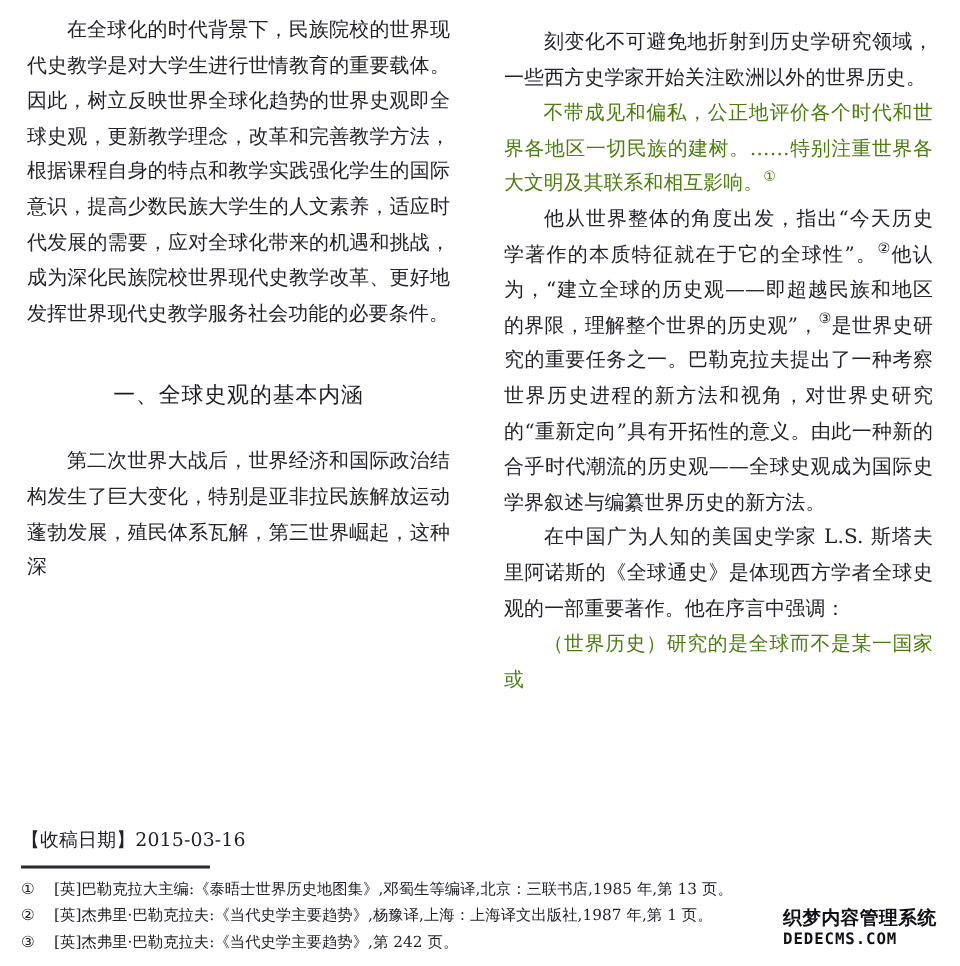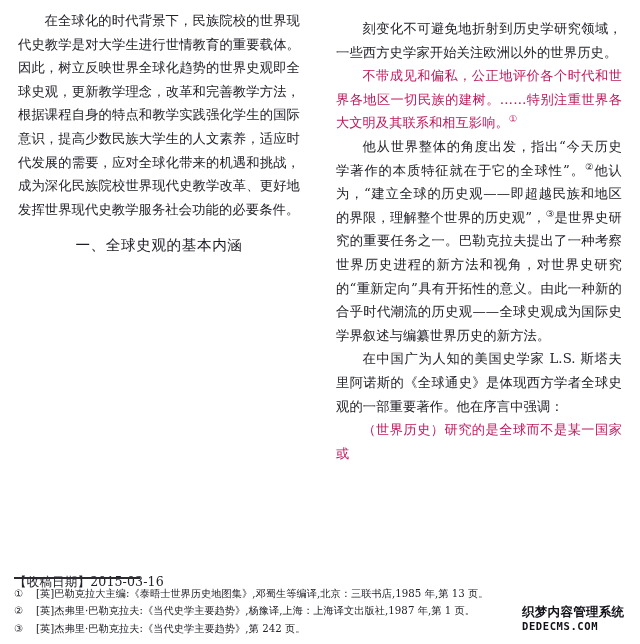--- a/index.html
+++ b/index.html
@@ -47,41 +47,40 @@
     color: #23232b;
   }
   p.quote {
     margin: 0;
     font-size: 13.2px;
     line-height: 23.6px;
     text-align: justify;
     text-justify: inter-ideograph;
     text-indent: 2em;
     letter-spacing: 0.1px;
-    color: #be185d;
+    color: #4d7c0f;
   }
   h2.section {
-    margin: 13px 0 21px 0;
+    margin: 32px 0 21px 0;
     font-size: 14.6px;
     line-height: 22px;
     font-weight: normal;
     text-align: center;
     letter-spacing: 0.6px;
     color: #1d1d25;
   }
   .received {
     position: absolute;
     left: 14px;
     top: 551px;
     font-size: 12.6px;
     line-height: 18px;
     letter-spacing: 0.1px;
     color: #22222a;
     white-space: nowrap;
-    margin-top: 22px;
   }
   .note-rule {
     position: absolute;
     left: 14px;
     top: 577px;
     width: 126px;
     height: 0;
     border-top: 2px solid #2a2a30;
   }
   .footnotes {
@@ -143,20 +142,21 @@
 
 <div class="page">
 
   <div class="columns">
 
     <div class="col col-left">
       <p class="body">在全球化的时代背景下，民族院校的世界现代史教学是对大学生进行世情教育的重要载体。因此，树立反映世界全球化趋势的世界史观即全球史观，更新教学理念，改革和完善教学方法，根据课程自身的特点和教学实践强化学生的国际意识，提高少数民族大学生的人文素养，适应时代发展的需要，应对全球化带来的机遇和挑战，成为深化民族院校世界现代史教学改革、更好地发挥世界现代史教学服务社会功能的必要条件。</p>
 
       <h2 class="section">一、全球史观的基本内涵</h2>
 
+      <p class="body">第二次世界大战后，世界经济和国际政治结构发生了巨大变化，特别是亚非拉民族解放运动蓬勃发展，殖民体系瓦解，第三世界崛起，这种深</p>
     </div>
 
     <div class="col col-right">
       <p class="body">刻变化不可避免地折射到历史学研究领域，一些西方史学家开始关注欧洲以外的世界历史。</p>
 
       <p class="quote"><span>不带成见和偏私，公正地评价各个时代和世界各地区一切民族的建树。……特别注重世界各大文明及其联系和相互影响。</span><sup class="fnref">①</sup></p>
 
       <p class="body"><span>他从世界整体的角度出发，指出“今天历史学著作的本质特征就在于它的全球性”。</span><sup class="fnref">②</sup><span>他认为，“建立全球的历史观——即超越民族和地区的界限，理解整个世界的历史观”，</span><sup class="fnref">③</sup><span>是世界史研究的重要任务之一。巴勒克拉夫提出了一种考察世界历史进程的新方法和视角，对世界史研究的“重新定向”具有开拓性的意义。由此一种新的合乎时代潮流的历史观——全球史观成为国际史学界叙述与编纂世界历史的新方法。</span></p>
 
       <p class="body">在中国广为人知的美国史学家 L.S. 斯塔夫里阿诺斯的《全球通史》是体现西方学者全球史观的一部重要著作。他在序言中强调：</p>

